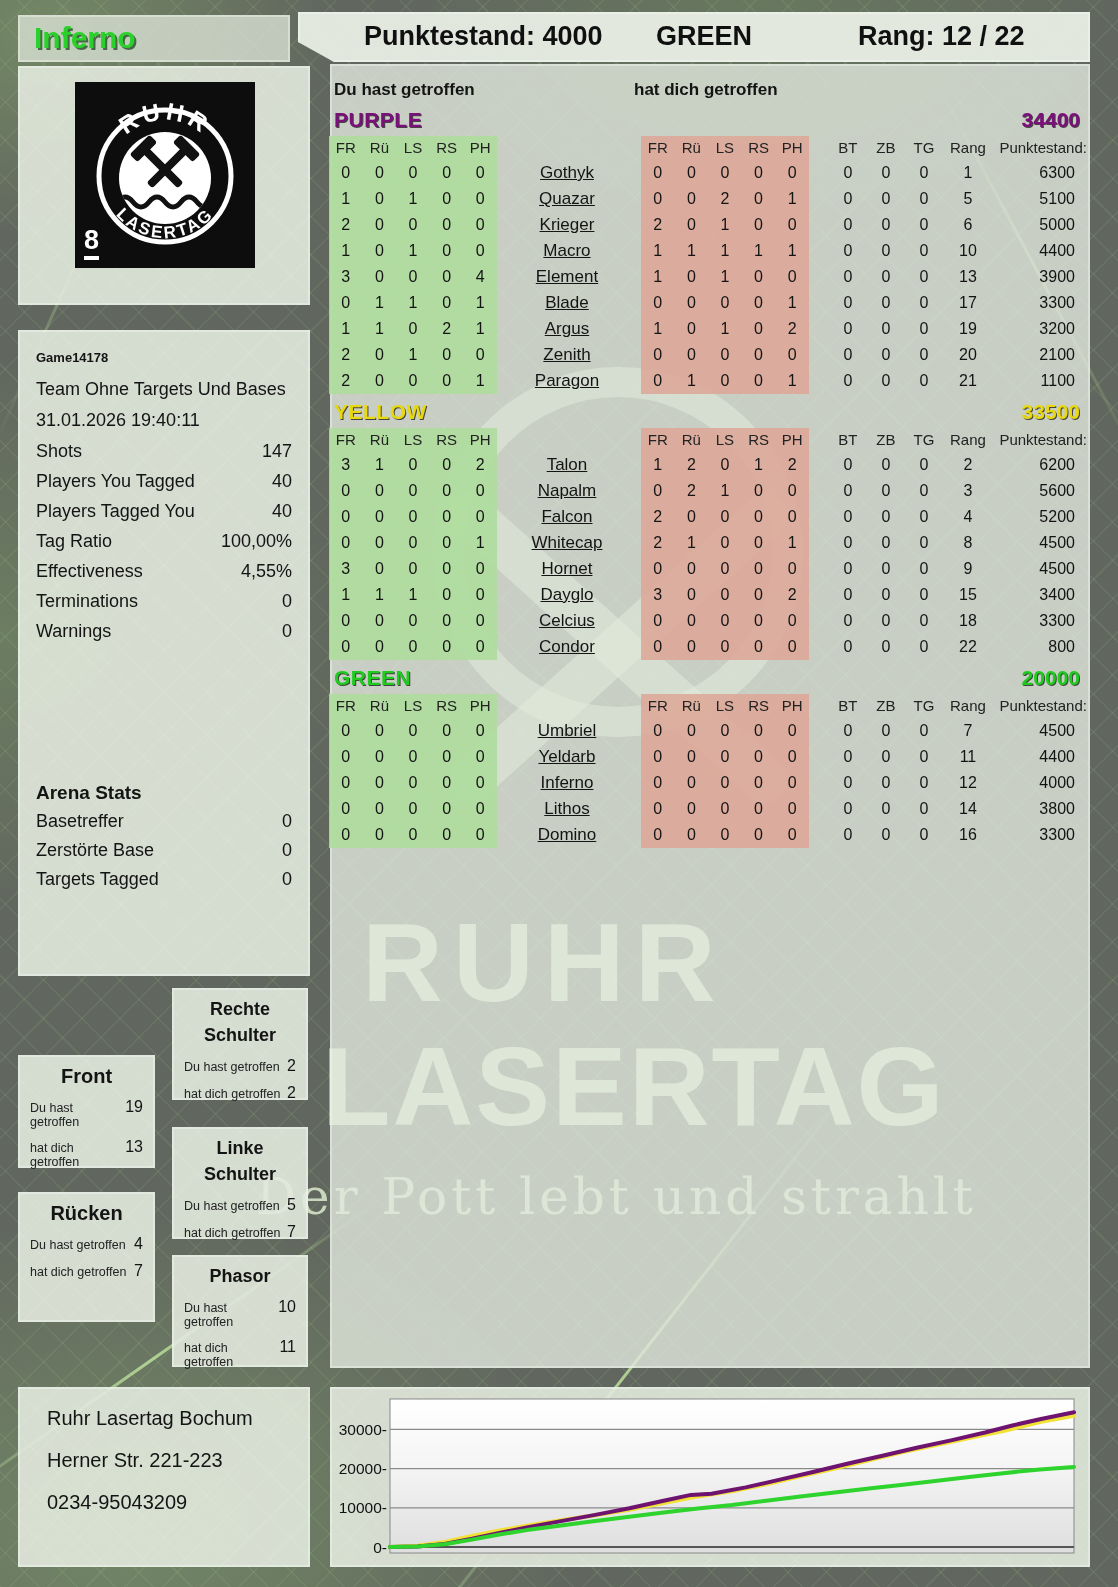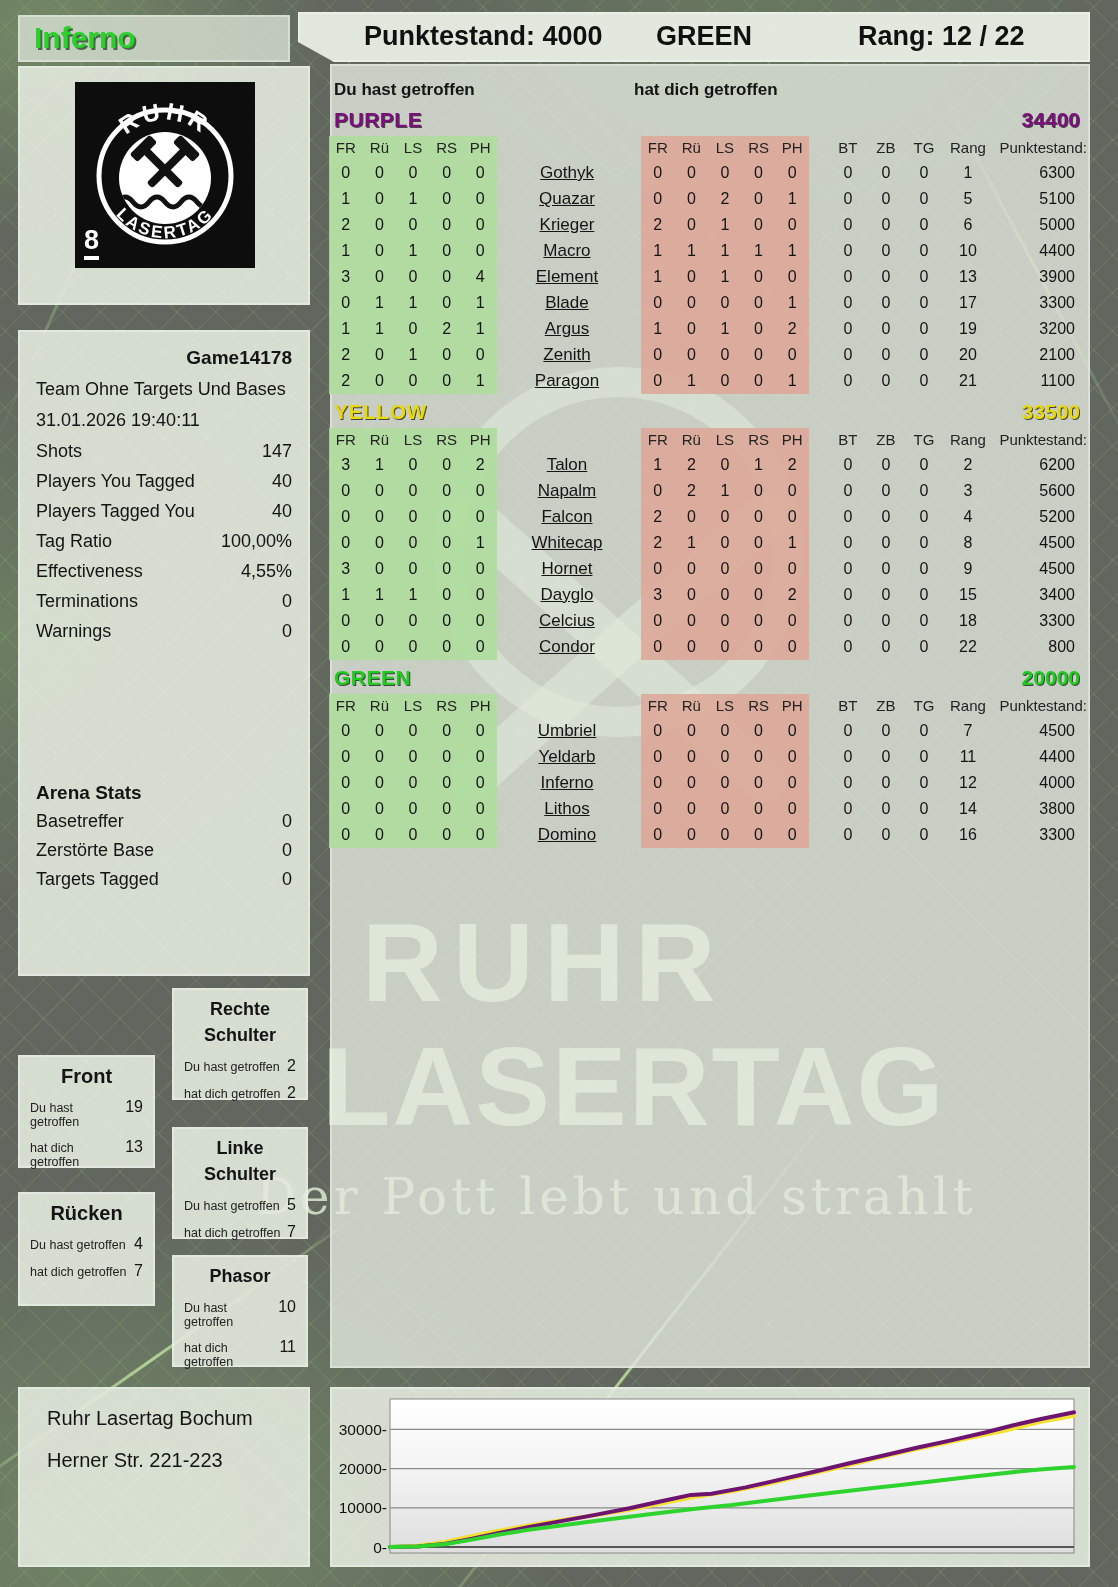--- a/index.html
+++ b/index.html
@@ -50,21 +50,21 @@
   .hb-team{left:356px;}
   .hb-rang{left:558px;}
 
   
   .logo-panel{left:18px;top:66px;width:292px;height:239px;}
   .logo-box{position:absolute;left:55px;top:14px;width:180px;height:186px;background:#0d0d0d;}
   .logo-badge{position:absolute;left:9px;bottom:8px;color:#fff;font-size:27px;font-weight:bold;line-height:1;border-bottom:4px solid #fff;padding-bottom:2px;}
 
   
   .stats-panel{left:18px;top:330px;width:292px;height:646px;padding:10px 16px 0 16px;}
-  .g-row{display:flex;justify-content:flex-end;line-height:32px;font-size:19px;}
+  .g-row{display:flex;justify-content:flex-start;line-height:32px;font-size:13px;}
   .g-bold{font-weight:bold;}
   .g-line{line-height:31px;font-size:18px;}
   .s-title{font-weight:bold;font-size:19px;line-height:30px;margin-top:22px;}
   .s-row{display:flex;justify-content:space-between;font-size:18px;line-height:30px;}
   .a-title{font-weight:bold;font-size:19px;line-height:29px;margin-top:132px;}
   .a-row{display:flex;justify-content:space-between;font-size:18px;line-height:29px;align-items:flex-end;}
 
   
   .main-panel{left:330px;top:64px;width:760px;height:1304px;background:rgba(226,233,221,0.80);}
   .top-labels{position:relative;height:22px;margin-top:14px;}
@@ -84,21 +84,21 @@
 
   
   .zone{padding:6px 10px 0 10px;}
   .zone .z-title{text-align:center;font-weight:bold;font-size:18px;line-height:26px;}
   .zone .z-row{display:flex;justify-content:space-between;align-items:baseline;margin-top:9px;}
   .zone .z-lab{font-size:12.5px;color:#222;}
   .zone .z-val{font-size:16px;}
   .zone0{left:172px;top:988px;width:136px;height:112px;}
   .zone1{left:18px;top:1055px;width:137px;height:113px;}
   .zone2{left:172px;top:1127px;width:136px;height:112px;}
-  .zone3{left:18px;top:1192px;width:137px;height:114px;}
+  .zone3{left:18px;top:1192px;width:137px;height:130px;}
   .zone4{left:172px;top:1255px;width:136px;height:112px;}
   .zone1 .z-title,.zone3 .z-title{font-size:20px;}
 
   
   .address-panel{left:18px;top:1387px;width:292px;height:180px;padding:8px 27px;}
   .address-panel div{font-size:20px;line-height:42px;white-space:nowrap;}
   .chart-panel{left:330px;top:1387px;width:760px;height:180px;}
 </style>
 </head>
 <body>
@@ -795,20 +795,21 @@
         <div class="z-row">
           <span class="z-lab">hat dich getroffen</span>
           <span class="z-val">11</span>
         </div>
       </div>
     </div>
 
   <div class="panel address-panel" id="address">
       <div>Ruhr Lasertag Bochum</div>
       <div>Herner Str. 221-223</div>
+      <div>0234-95043209</div>
     </div>
   <div class="panel chart-panel" id="chart-box"><svg width="756" height="176">
         <defs>
           <linearGradient id="plotg" x1="0" y1="0" x2="0" y2="1">
             <stop offset="0" stop-color="#ffffff"></stop>
             <stop offset="0.45" stop-color="#f4f4f4"></stop>
             <stop offset="1" stop-color="#dedede"></stop>
           </linearGradient>
         </defs>
         <rect x="58" y="10" width="684" height="154" fill="url(#plotg)" stroke="#888"></rect>

